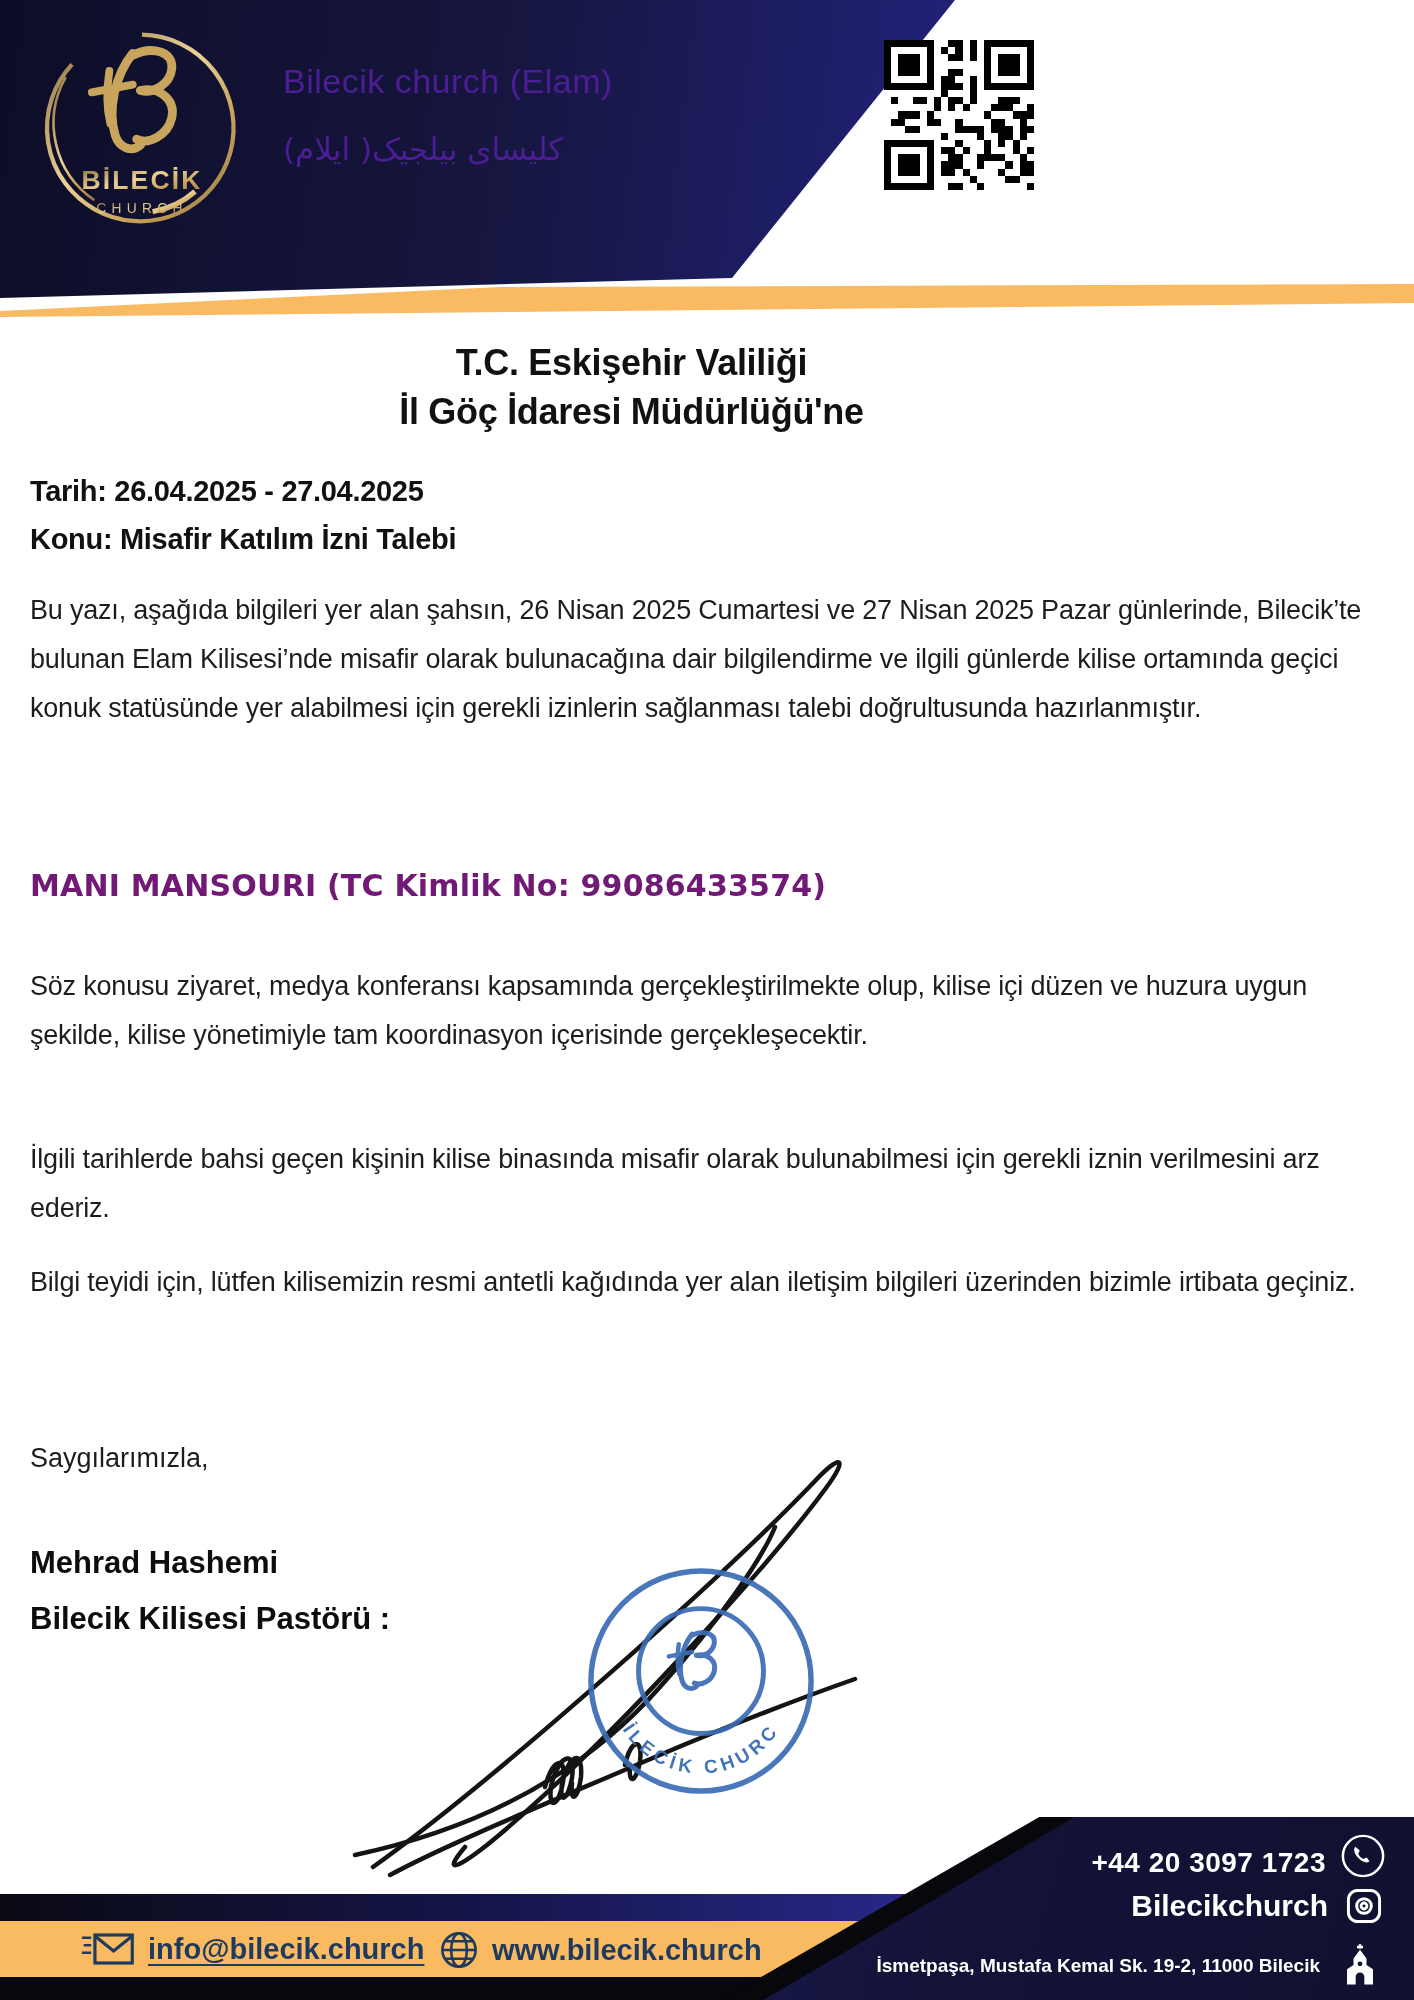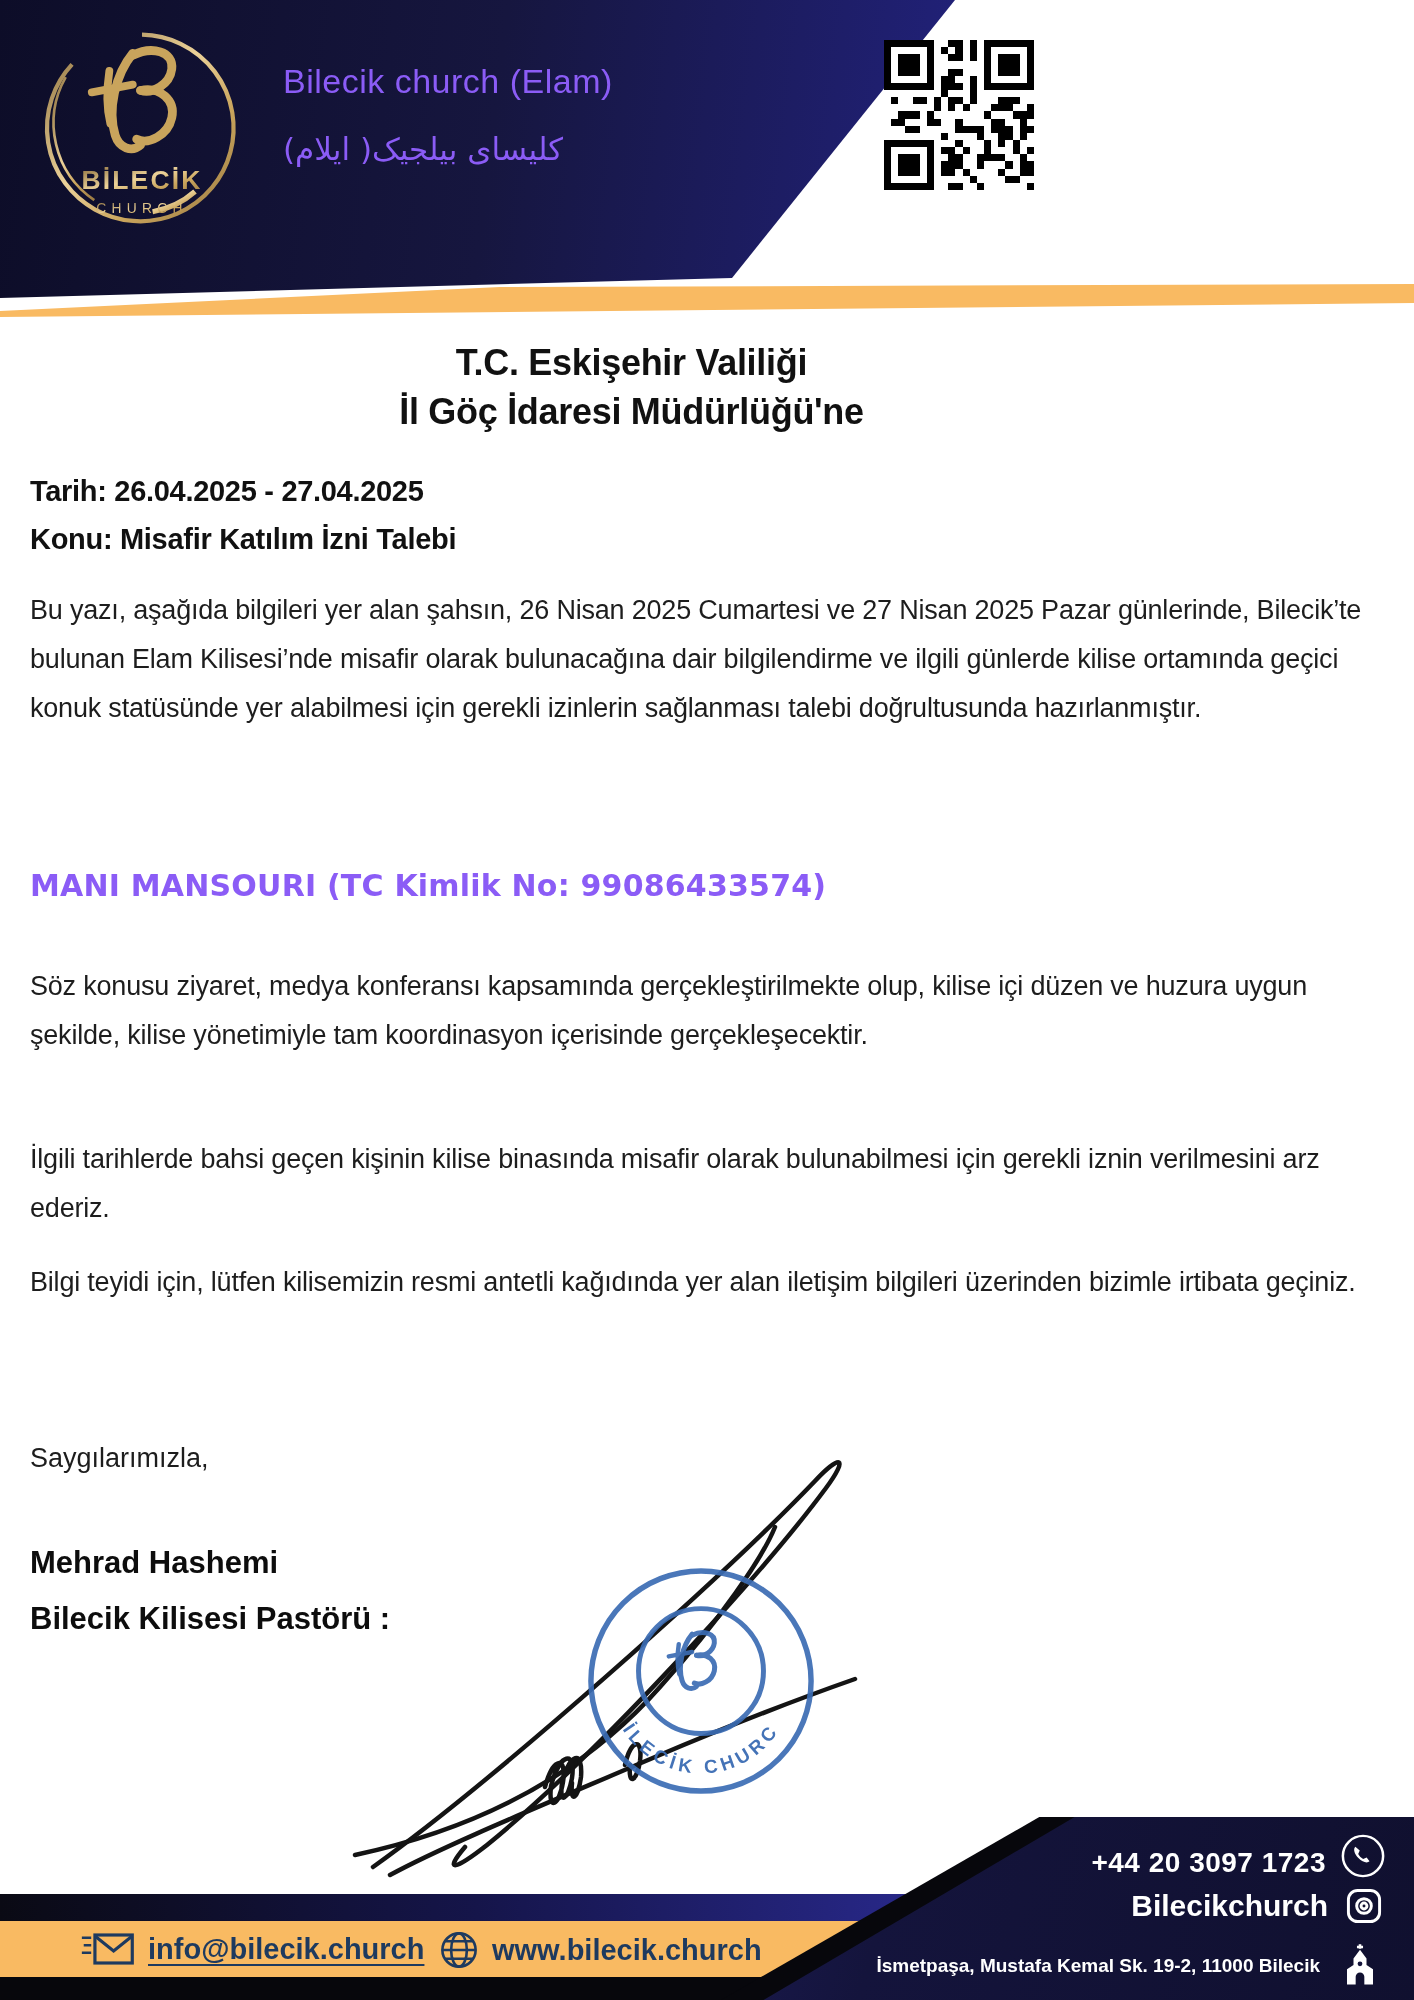--- a/index.html
+++ b/index.html
@@ -6,31 +6,31 @@
   .page{position:relative;width:1414px;height:2000px;background:#ffffff;overflow:hidden;
         font-family:"Liberation Sans",sans-serif;}
   
   .hdr-navy{position:absolute;left:0;top:0;width:1414px;height:320px;
     background:linear-gradient(97deg,#0d0d28 0%,#16163f 35%,#22227e 70%,#2d2db4 96%);
     clip-path:polygon(0 0,955px 0,732px 278px,0 298px);}
   .hdr-orange{position:absolute;left:0;top:0;width:1414px;height:330px;
     background:#f9ba62;
     clip-path:polygon(0 311px,500px 287px,1414px 284px,1414px 303px,0 317px);}
   .logo-wrap{position:absolute;left:36px;top:22px;width:212px;height:212px;}
-  .brand{position:absolute;left:283px;top:62px;color:#8b5cf6;}
+  .brand{position:absolute;left:283px;top:62px;color:#4c1d95;}
   .brand-en{font-size:34px;letter-spacing:.5px;}
   .brand-fa{margin-top:30px;font-size:31px;direction:rtl;text-align:left;font-family:"DejaVu Sans",sans-serif;}
   .qr{position:absolute;left:884px;top:40px;width:150px;height:150px;}
   
   .title{position:absolute;left:0;top:338px;width:1263px;text-align:center;
     font-weight:bold;font-size:36px;line-height:49px;color:#111;letter-spacing:-.3px;}
   .meta{position:absolute;left:30px;top:467px;font-weight:bold;font-size:29px;line-height:48px;color:#111;letter-spacing:-.3px;}
   .para{position:absolute;left:30px;width:1345px;font-size:27px;line-height:49px;color:#1d1d1d;letter-spacing:-.2px;}
   .p1{top:586px;}
-  .guest{position:absolute;left:30px;top:868px;font-size:30px;font-weight:600;color:#8b5cf6;
+  .guest{position:absolute;left:30px;top:868px;font-size:30px;font-weight:600;color:#701a75;
     font-family:"DejaVu Sans",sans-serif;letter-spacing:.2px;}
   .p2{top:962px;}
   .p3{top:1135px;}
   .p4{top:1258px;}
   .closing{position:absolute;left:30px;top:1443px;font-size:27px;color:#1d1d1d;}
   .signatory{position:absolute;left:30px;top:1535px;font-weight:bold;font-size:31px;line-height:56px;color:#0d0d0d;}
   .signature{position:absolute;left:295px;top:1425px;width:600px;height:465px;}
   .stamp{position:absolute;left:582px;top:1562px;width:238px;height:238px;}
   
   .ft-indigo{position:absolute;left:0;top:1894px;width:1060px;height:28px;

